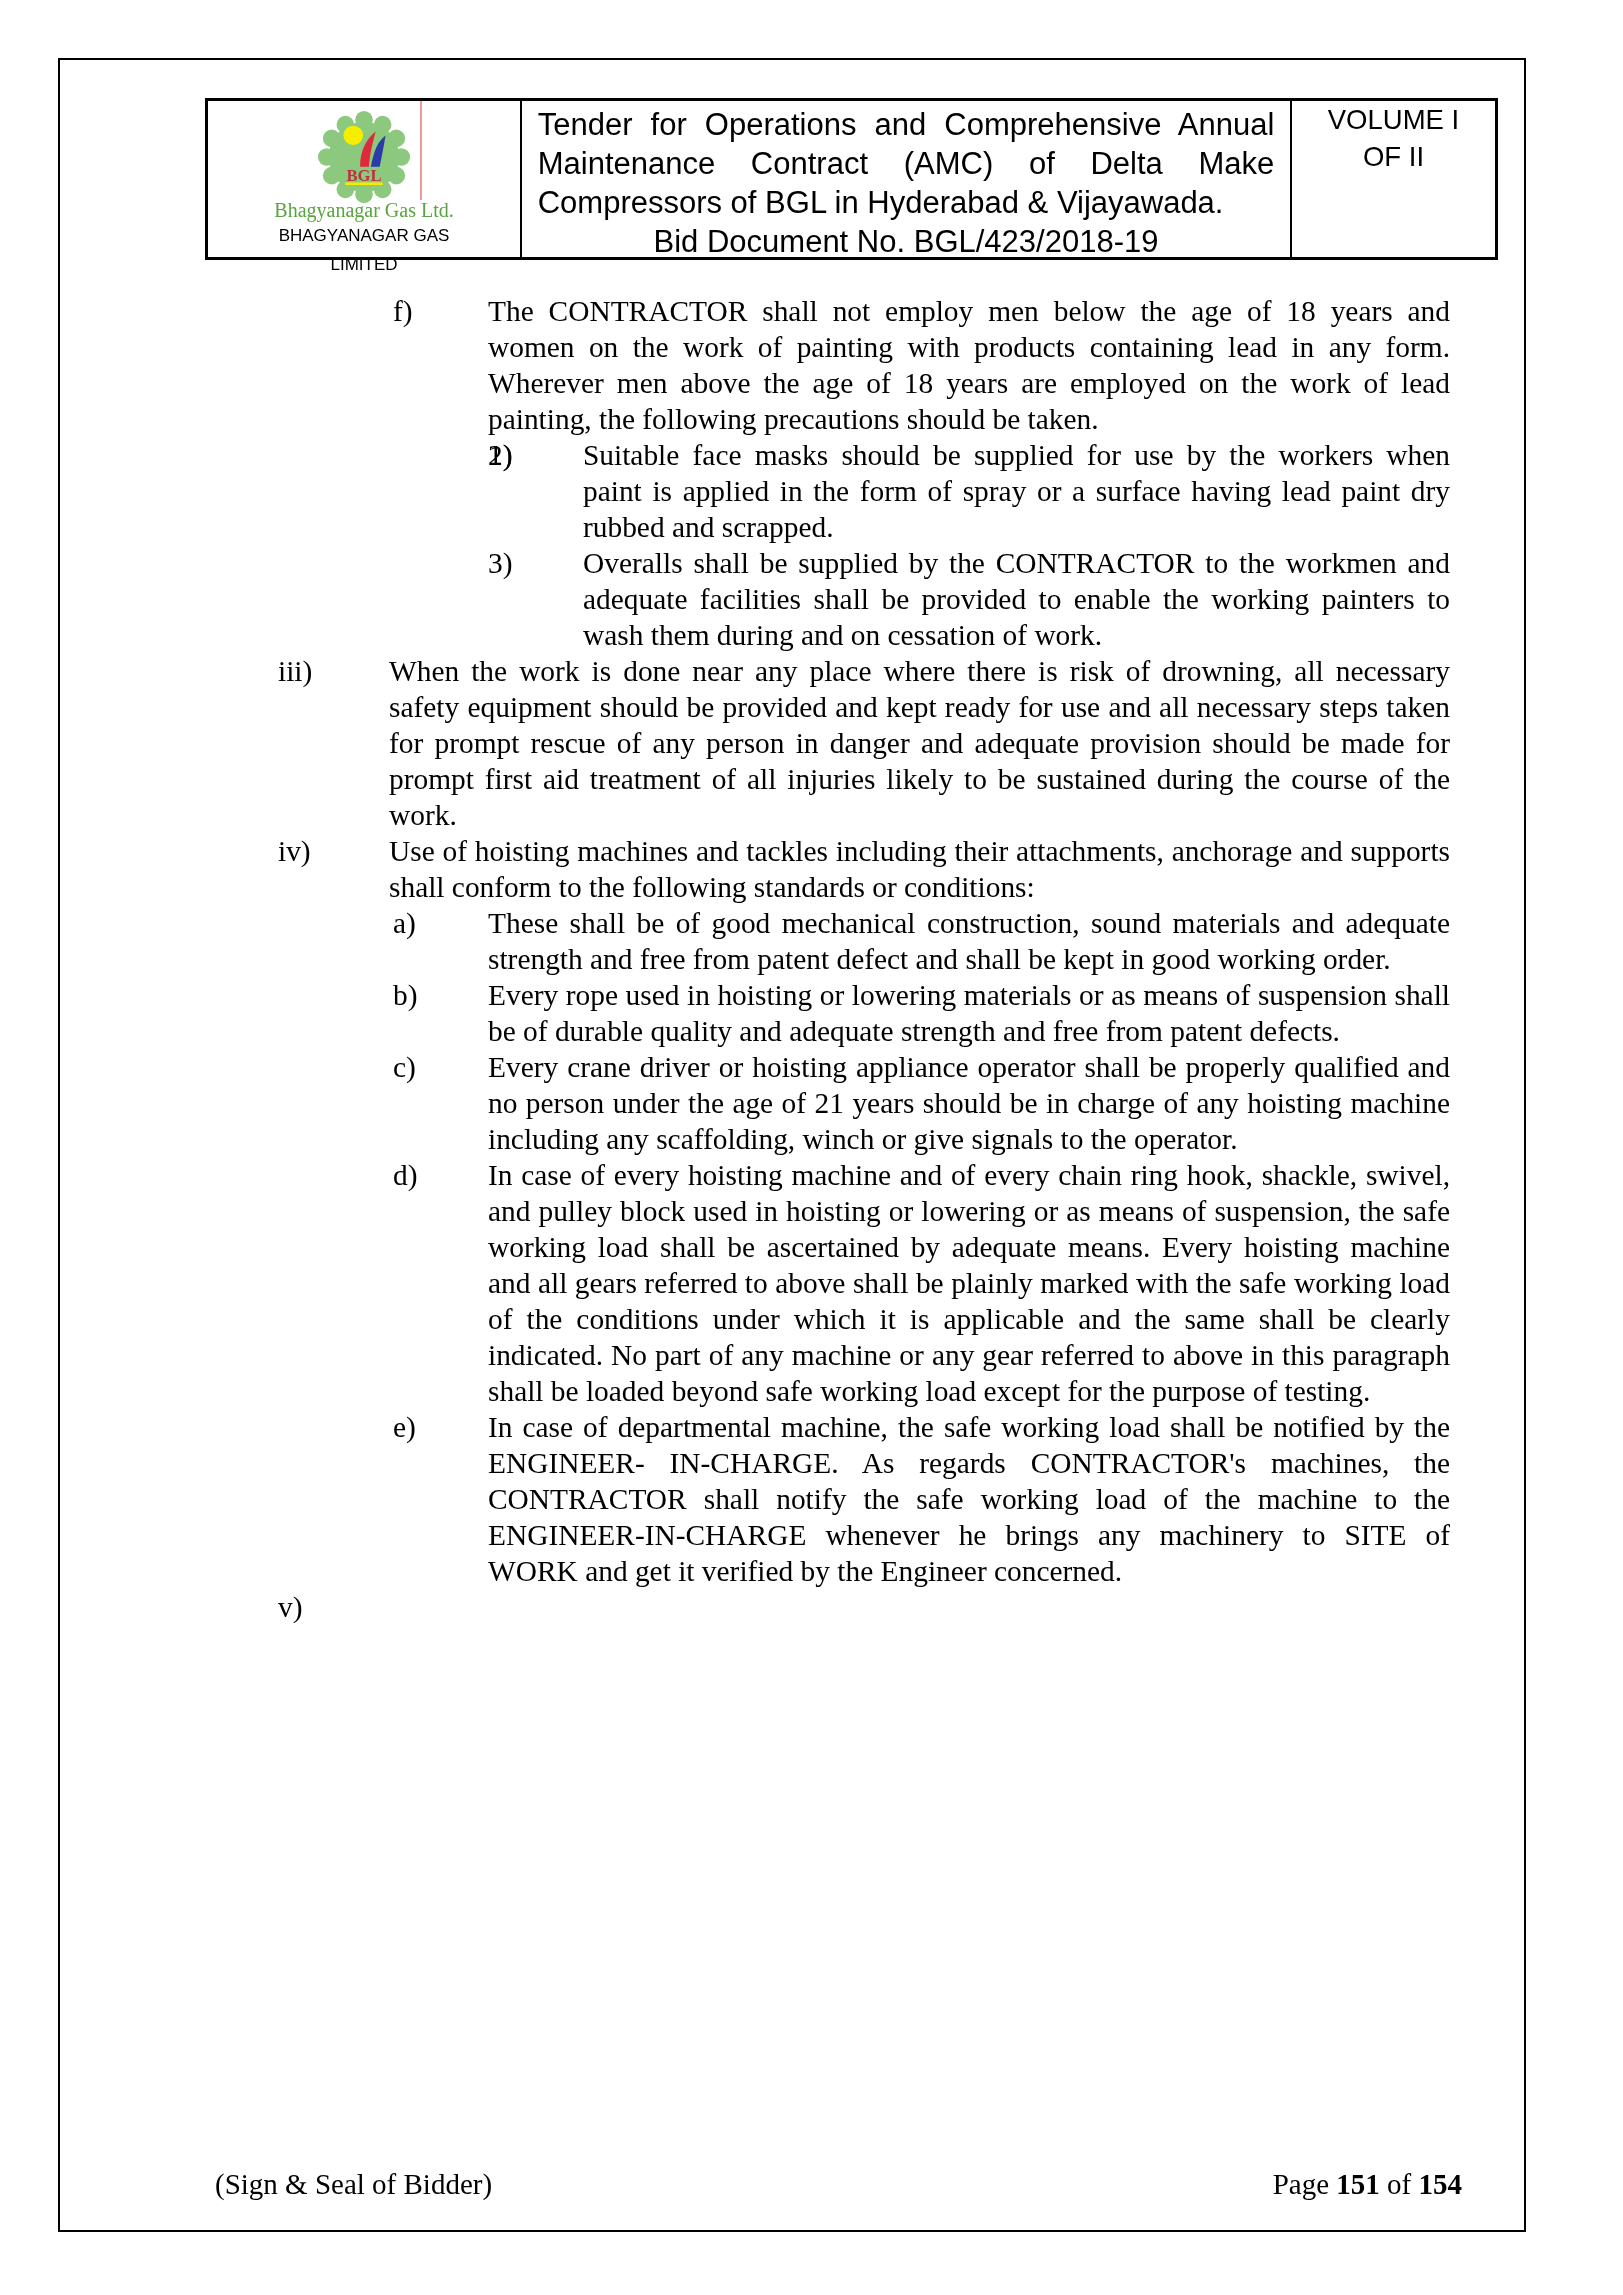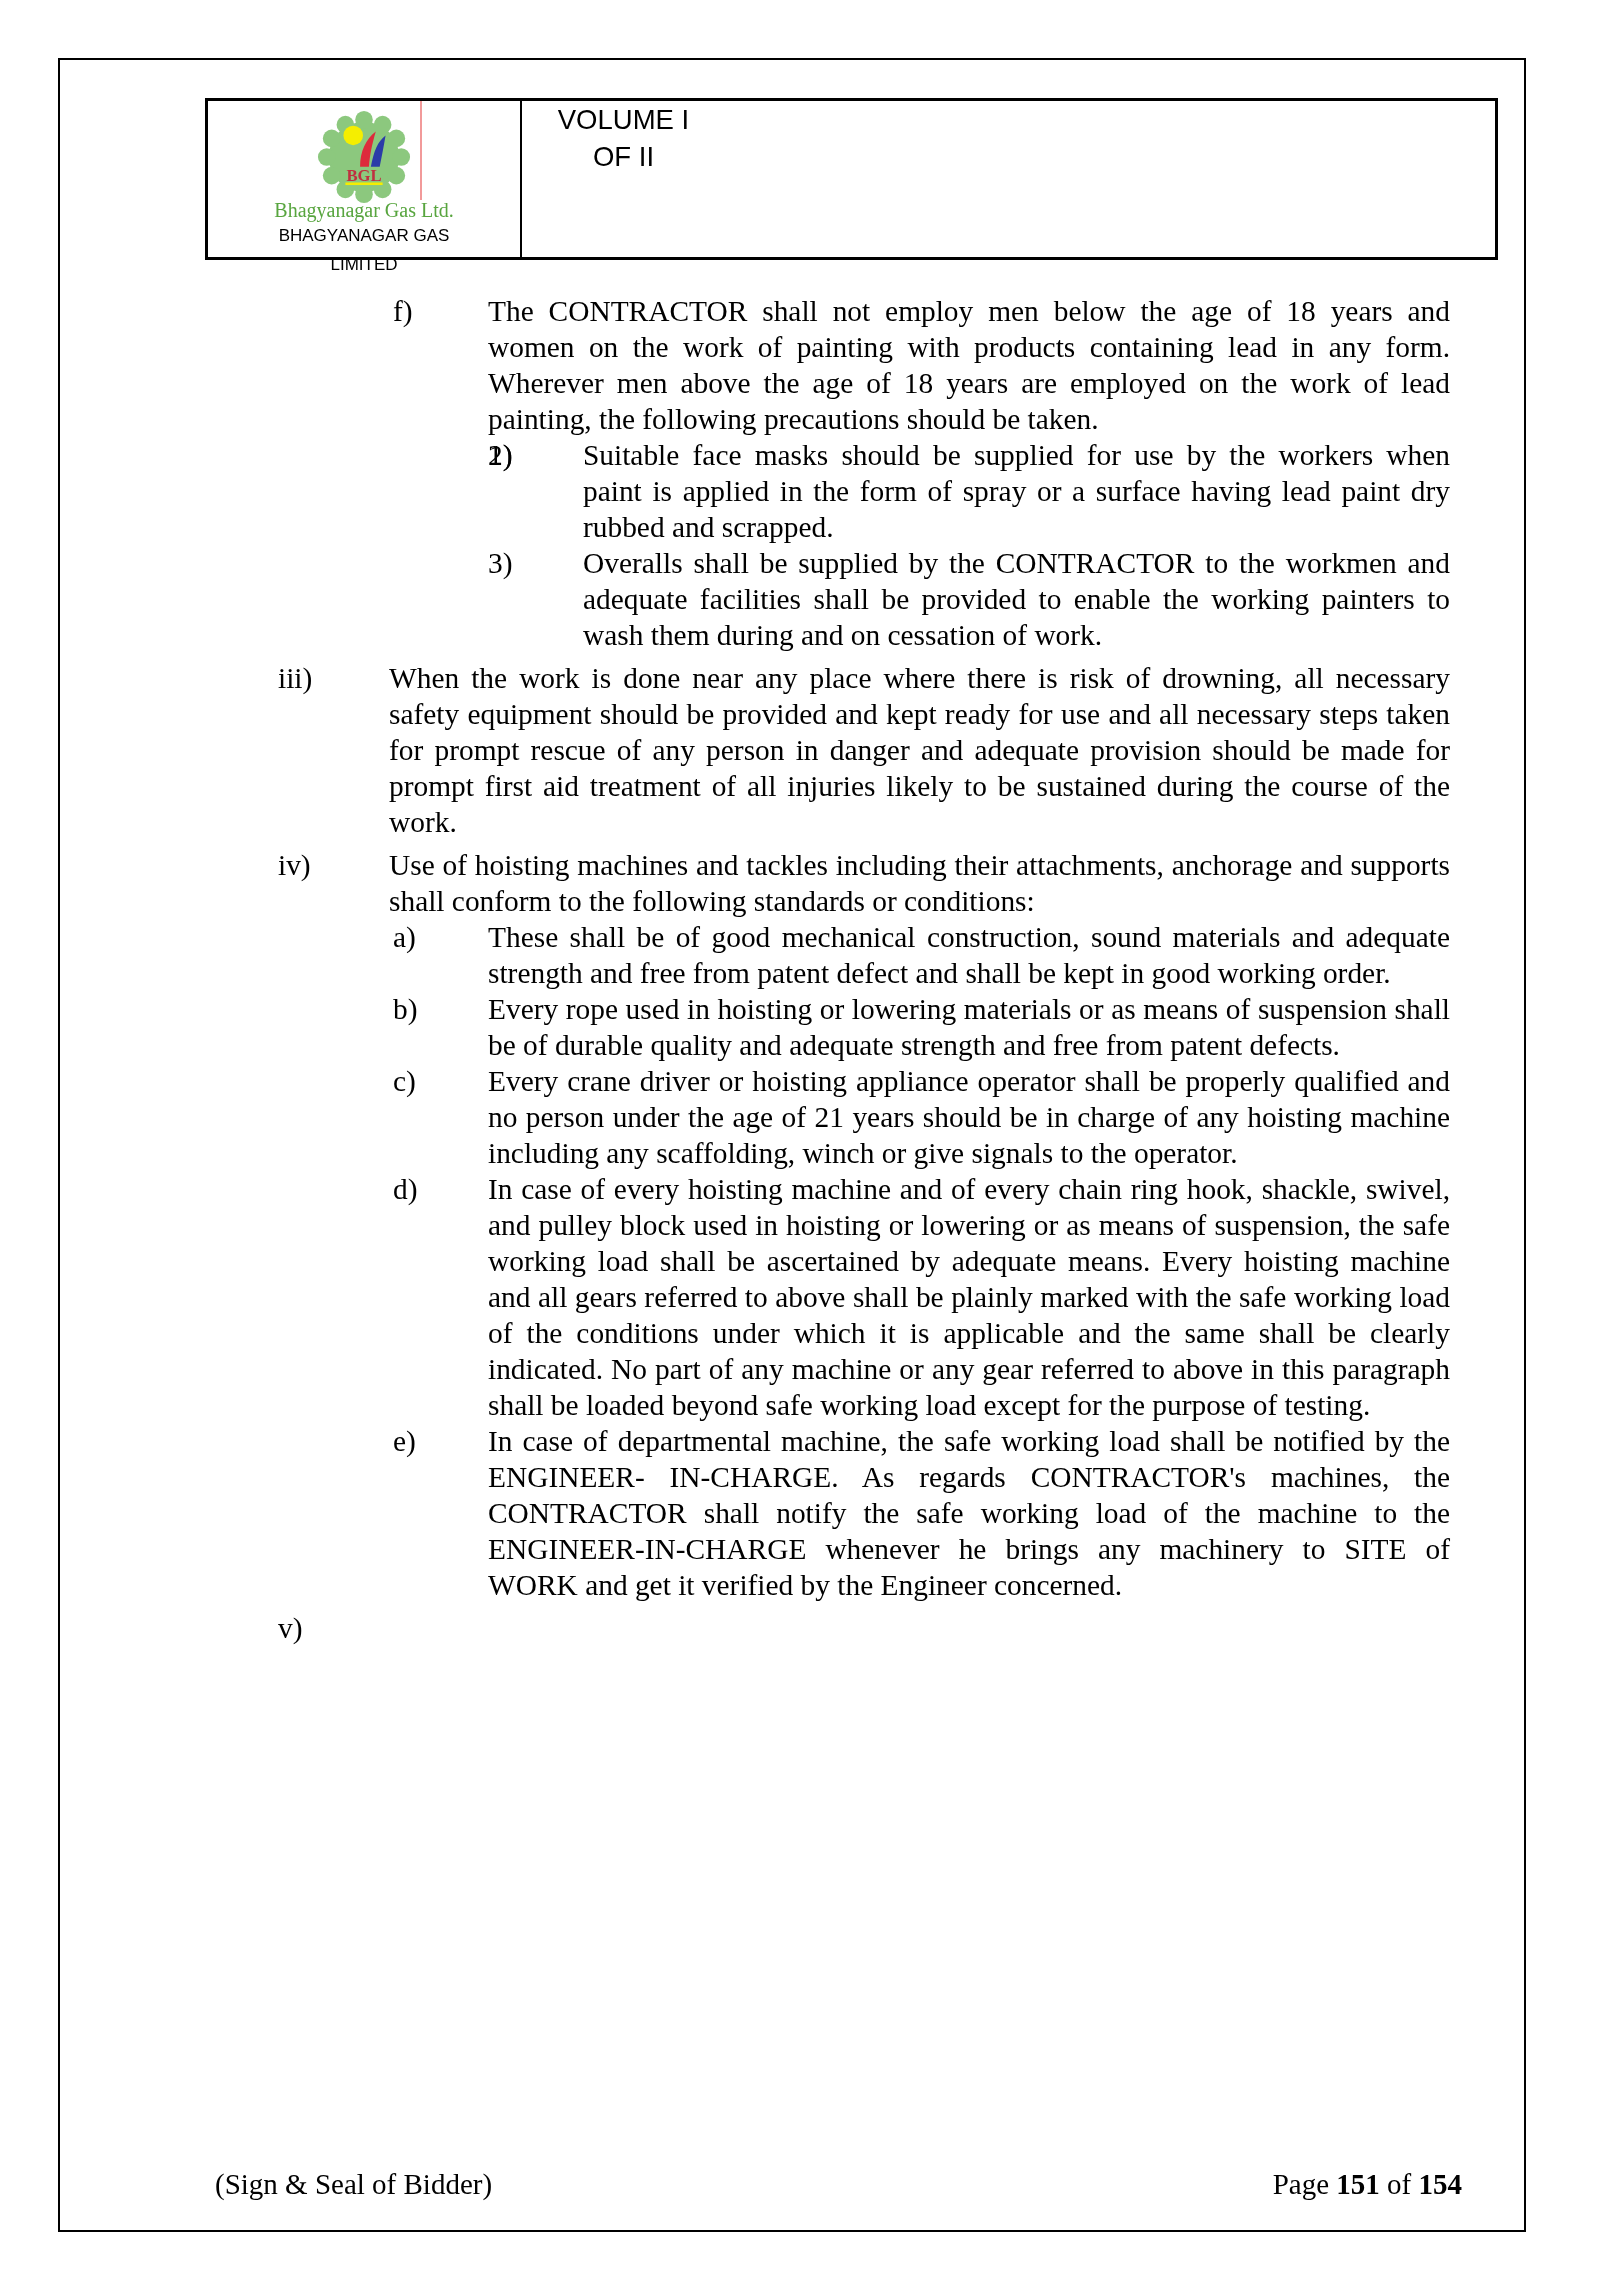--- a/index.html
+++ b/index.html
@@ -68,21 +68,21 @@
   .doc-body {
     position:absolute; left:203px; top:293px; width:1247px;
   }
   .item {
     position:relative;
     font-size:29.4px; line-height:36px;
     text-align:justify;
     box-sizing:border-box;
   }
   .item .lbl { position:absolute; left:0; top:0; text-align:left; }
-  .lvl1 { margin-left:75px; padding-left:111px;margin-top:7px; }
+  .lvl1 { margin-left:75px; padding-left:111px; }
   .lvl2 { margin-left:190px; padding-left:95px; }
   .lvl3 { margin-left:285px; padding-left:95px; }
   
   .doc-footer {
     position:absolute; left:215px; top:2167px; width:1247px;
     display:flex; justify-content:space-between;
     font-size:29px; line-height:34px;
   }
   .doc-footer b { font-weight:bold; }
 </style>
@@ -124,20 +124,24 @@
         <rect x="31" y="76" width="38" height="2.6" fill="#f5ee00"></rect>
       </svg>
     </div>
     <div class="logo-subtitle">Bhagyanagar Gas Ltd.</div>
     <div class="company-name">
       <span>BHAGYANAGAR GAS</span><br>
       <span>LIMITED</span>
     </div>
   </div>
 
+  <div class="title-cell">
+    <div class="tender-title">Tender for Operations and Comprehensive Annual Maintenance Contract (AMC) of Delta Make Compressors of BGL in Hyderabad &amp; Vijayawada.</div>
+    <div class="bid-doc">Bid Document No. BGL/423/2018-19</div>
+  </div>
 
   <div class="volume-cell">
     <span>VOLUME I</span>
     <span>OF II</span>
   </div>
 </div>
 
 <div class="doc-body">
 
   <div class="item lvl2">

